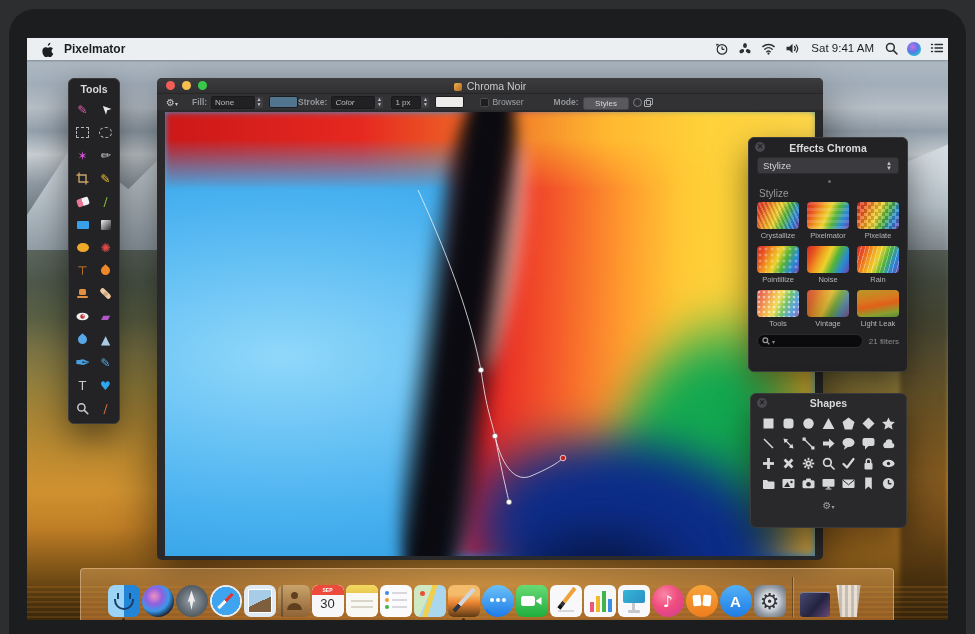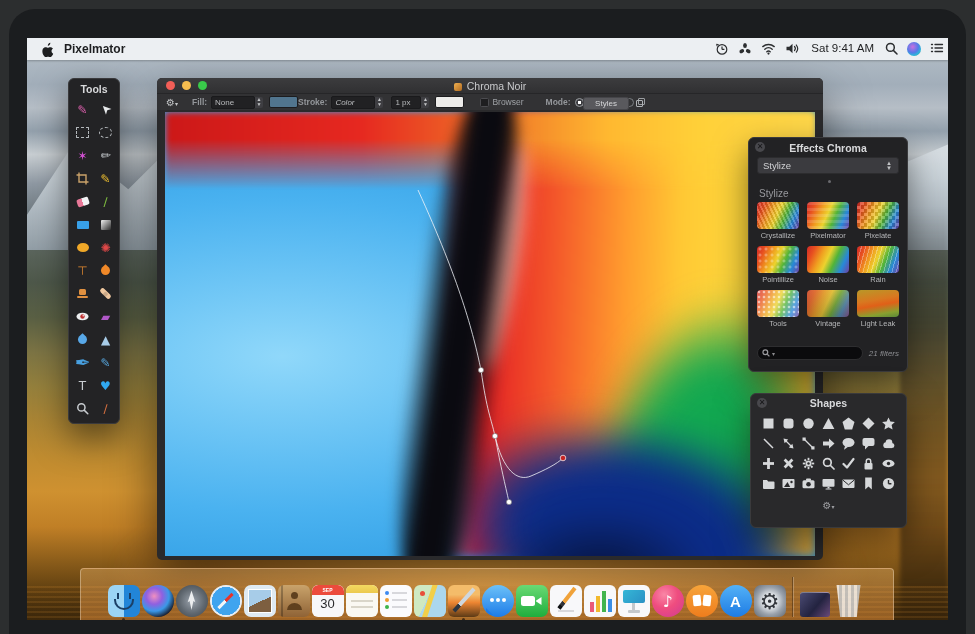--- a/index.html
+++ b/index.html
@@ -88,21 +88,21 @@
   #effects-panel{left:721px;top:99px;width:158px;height:233px;}
   #effects-panel .panel-title{margin-top:4px;}
   #fx-dropdown{position:absolute;left:8px;right:8px;top:19px;height:15px;background:#3b3b3f;border:1px solid #2c2c2e;
     border-radius:3px;display:flex;align-items:center;font-size:9.5px;color:#d2d3d5;padding:0 5px;}
   #fx-dropdown .stepper{margin-left:auto;background:transparent;font-size:6px;}
   #fx-dot{position:absolute;left:50%;top:42px;width:3px;height:3px;border-radius:50%;background:#6a6a6e;}
   #fx-section{position:absolute;left:10px;top:50px;font-size:10px;color:#98999d;}
   #fx-grid{position:absolute;left:8px;top:64px;display:grid;grid-template-columns:repeat(3,42px);column-gap:8px;row-gap:6px;}
   .fx-thumb{width:42px;height:27px;border-radius:4px;}
   .fx-label{font-size:7.5px;color:#b5b6b8;text-align:center;margin-top:2px;}
-  #fx-footer{position:absolute;left:8px;right:8px;top:207px;height:16px;display:flex;align-items:center;font-style:italic;}
+  #fx-footer{position:absolute;left:8px;right:8px;top:195px;height:16px;display:flex;align-items:center;}
   #fx-search{width:96px;height:12px;background:#0b0b0d;border:1px solid #2e2e30;border-radius:7px;
     display:flex;align-items:center;padding:0 4px;color:#8a8a8e;font-size:7px;gap:2px;}
   #fx-count{margin-left:auto;font-size:8px;color:#8b8c90;}
 
   
   #shapes-panel{left:723px;top:355px;width:155px;height:133px;background:#29292b;}
   #shapes-panel .panel-title{margin-top:3px;}
   #shapes-grid{position:absolute;left:7px;right:7px;top:19px;display:grid;grid-template-columns:repeat(7,1fr);}
   .shape-cell{height:20px;display:flex;align-items:center;justify-content:center;}
   #shapes-footer{position:absolute;left:0;right:0;top:106px;text-align:center;color:#9c9da1;font-size:10px;}
@@ -349,21 +349,21 @@
           <span>▼</span>
         </span>
       <span class="tb-field" style="width:22px;margin-left:8px;">1 px</span>
       <span class="stepper">
           <span>▲</span>
           <span>▼</span>
         </span>
       <span class="swatch" id="stroke-swatch" style="width: 27px; margin-left: 6px; background: rgb(237, 236, 234);"></span>
       <span class="chk" style="margin-left:16px;"></span>
       <span>Browser</span>
-      <span class="tb-label" style="margin-left:22px;margin-right:4px;">Mode:</span>
+      <span class="tb-label" style="margin-left:30px;margin-right:4px;">Mode:</span>
       <span class="radio sel"></span>
       <span class="mode-sq" style="margin-right:6px;"></span>
       <span class="radio"></span>
       <span class="mode-grp" style="margin-right:6px;">
           <i></i>
           <i></i>
         </span>
       <span class="radio"></span>
       <span class="mode-grp outline">
           <i></i>

